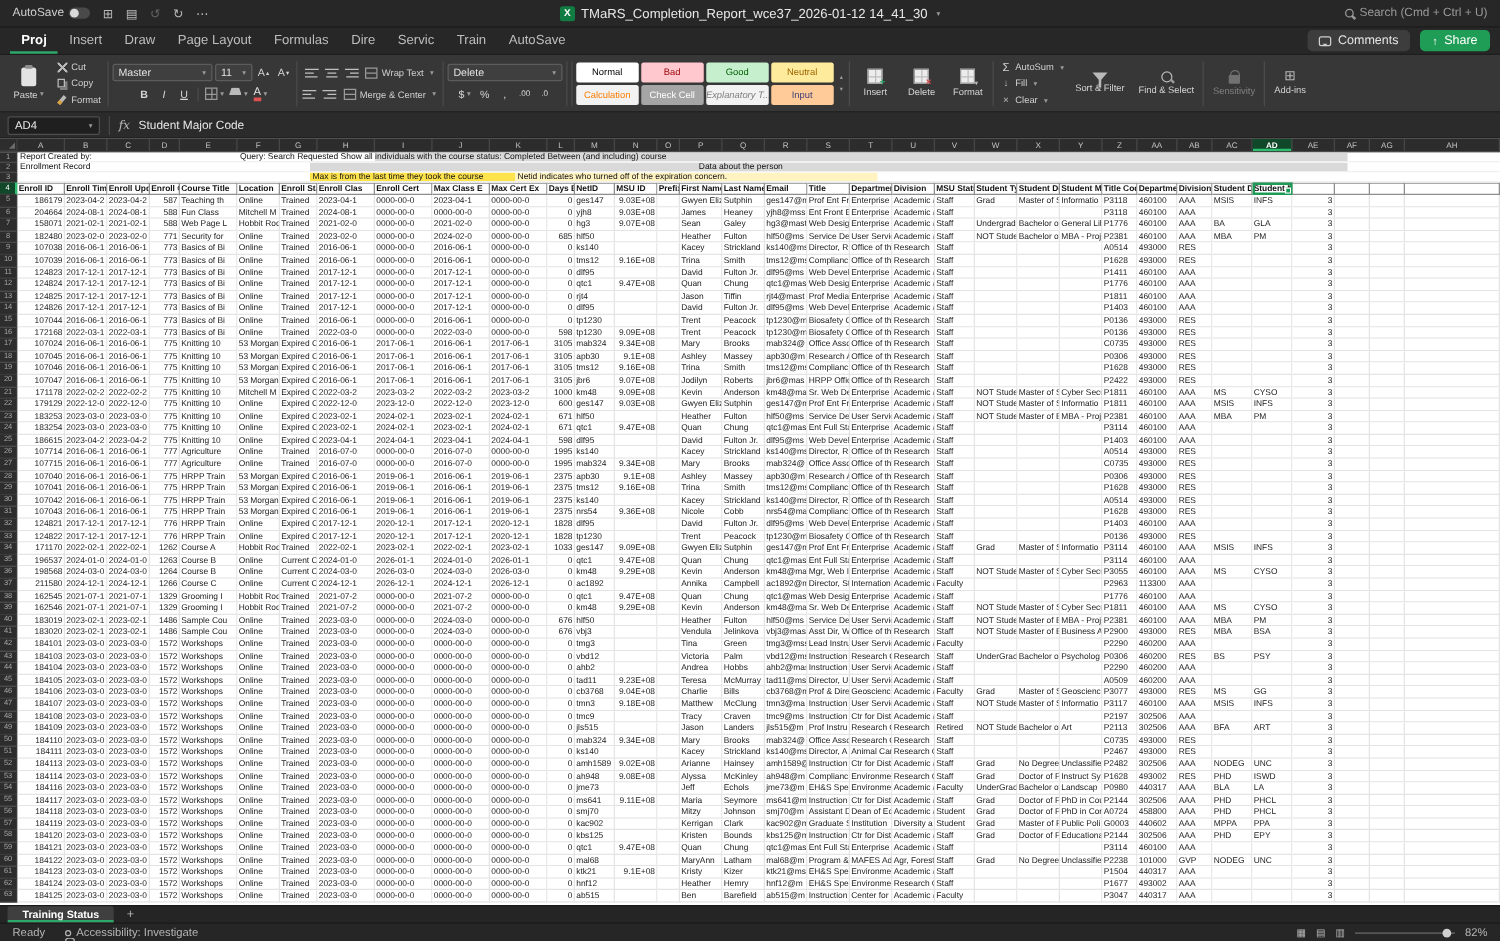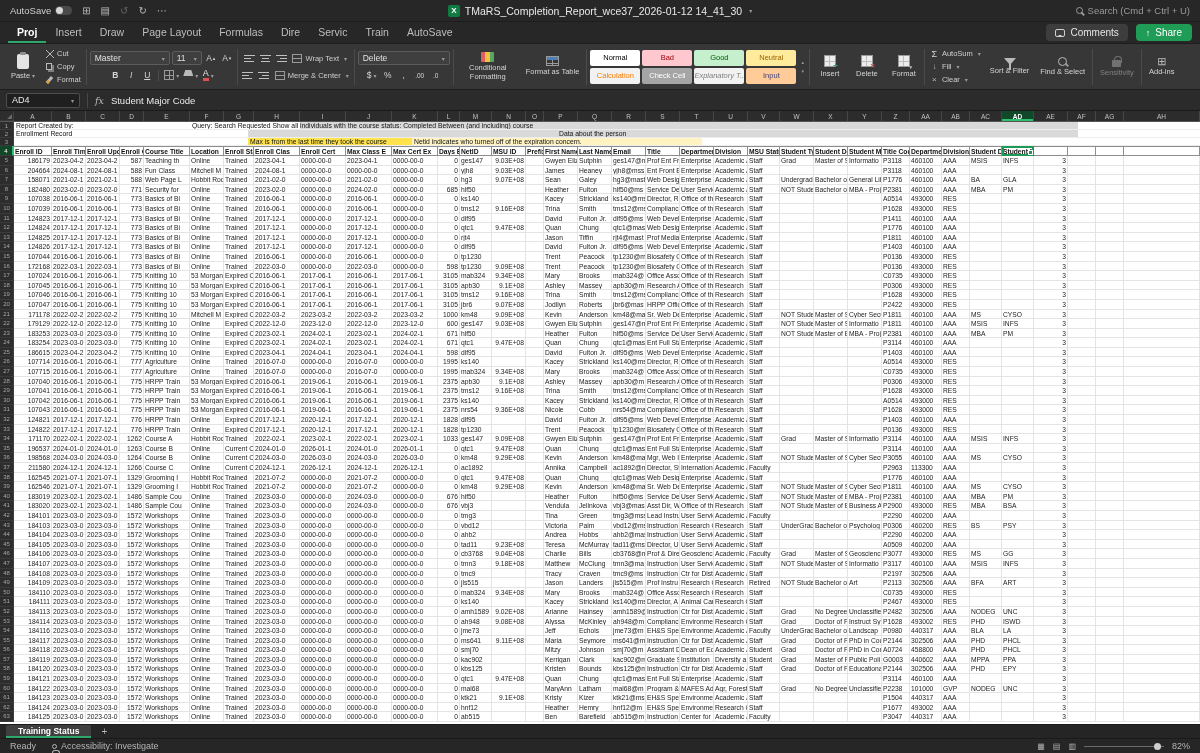--- a/index.html
+++ b/index.html
@@ -307,30 +307,20 @@
           <span>$</span>
           <span class="car">▾</span>
         </div>
       <div class="sqbtn">%</div>
       <div class="sqbtn">,</div>
       <div class="sqbtn sm">.00</div>
       <div class="sqbtn sm">.0</div>
     </div>
   </div>
   <i class="vd"></i>
-  <div class="rgroup">
-    <div class="bigbtn">
-      <span class="ic-cf"></span>
-      <span class="bl2">Conditional Formatting</span>
-    </div>
-    <div class="bigbtn">
-      <span class="ic-table"></span>
-      <span class="bl2">Format as Table</span>
-    </div>
-  </div>
   <i class="vd"></i>
   <div class="rgroup">
     <div class="chips" id="styleChips">
         <div class="chip" style="background: rgb(255, 255, 255); color: rgb(0, 0, 0);">Normal</div>
         <div class="chip" style="background: rgb(255, 199, 206); color: rgb(156, 0, 6);">Bad</div>
         <div class="chip" style="background: rgb(198, 239, 206); color: rgb(0, 97, 0);">Good</div>
         <div class="chip" style="background: rgb(255, 235, 156); color: rgb(156, 101, 0);">Neutral</div>
         <div class="chip" style="background: rgb(242, 242, 242); color: rgb(250, 125, 0);">Calculation</div>
         <div class="chip" style="background: rgb(165, 165, 165); color: rgb(255, 255, 255);">Check Cell</div>
         <div class="chip" style="background: rgb(242, 242, 242); color: rgb(127, 127, 127); font-style: italic;">Explanatory T...</div>

